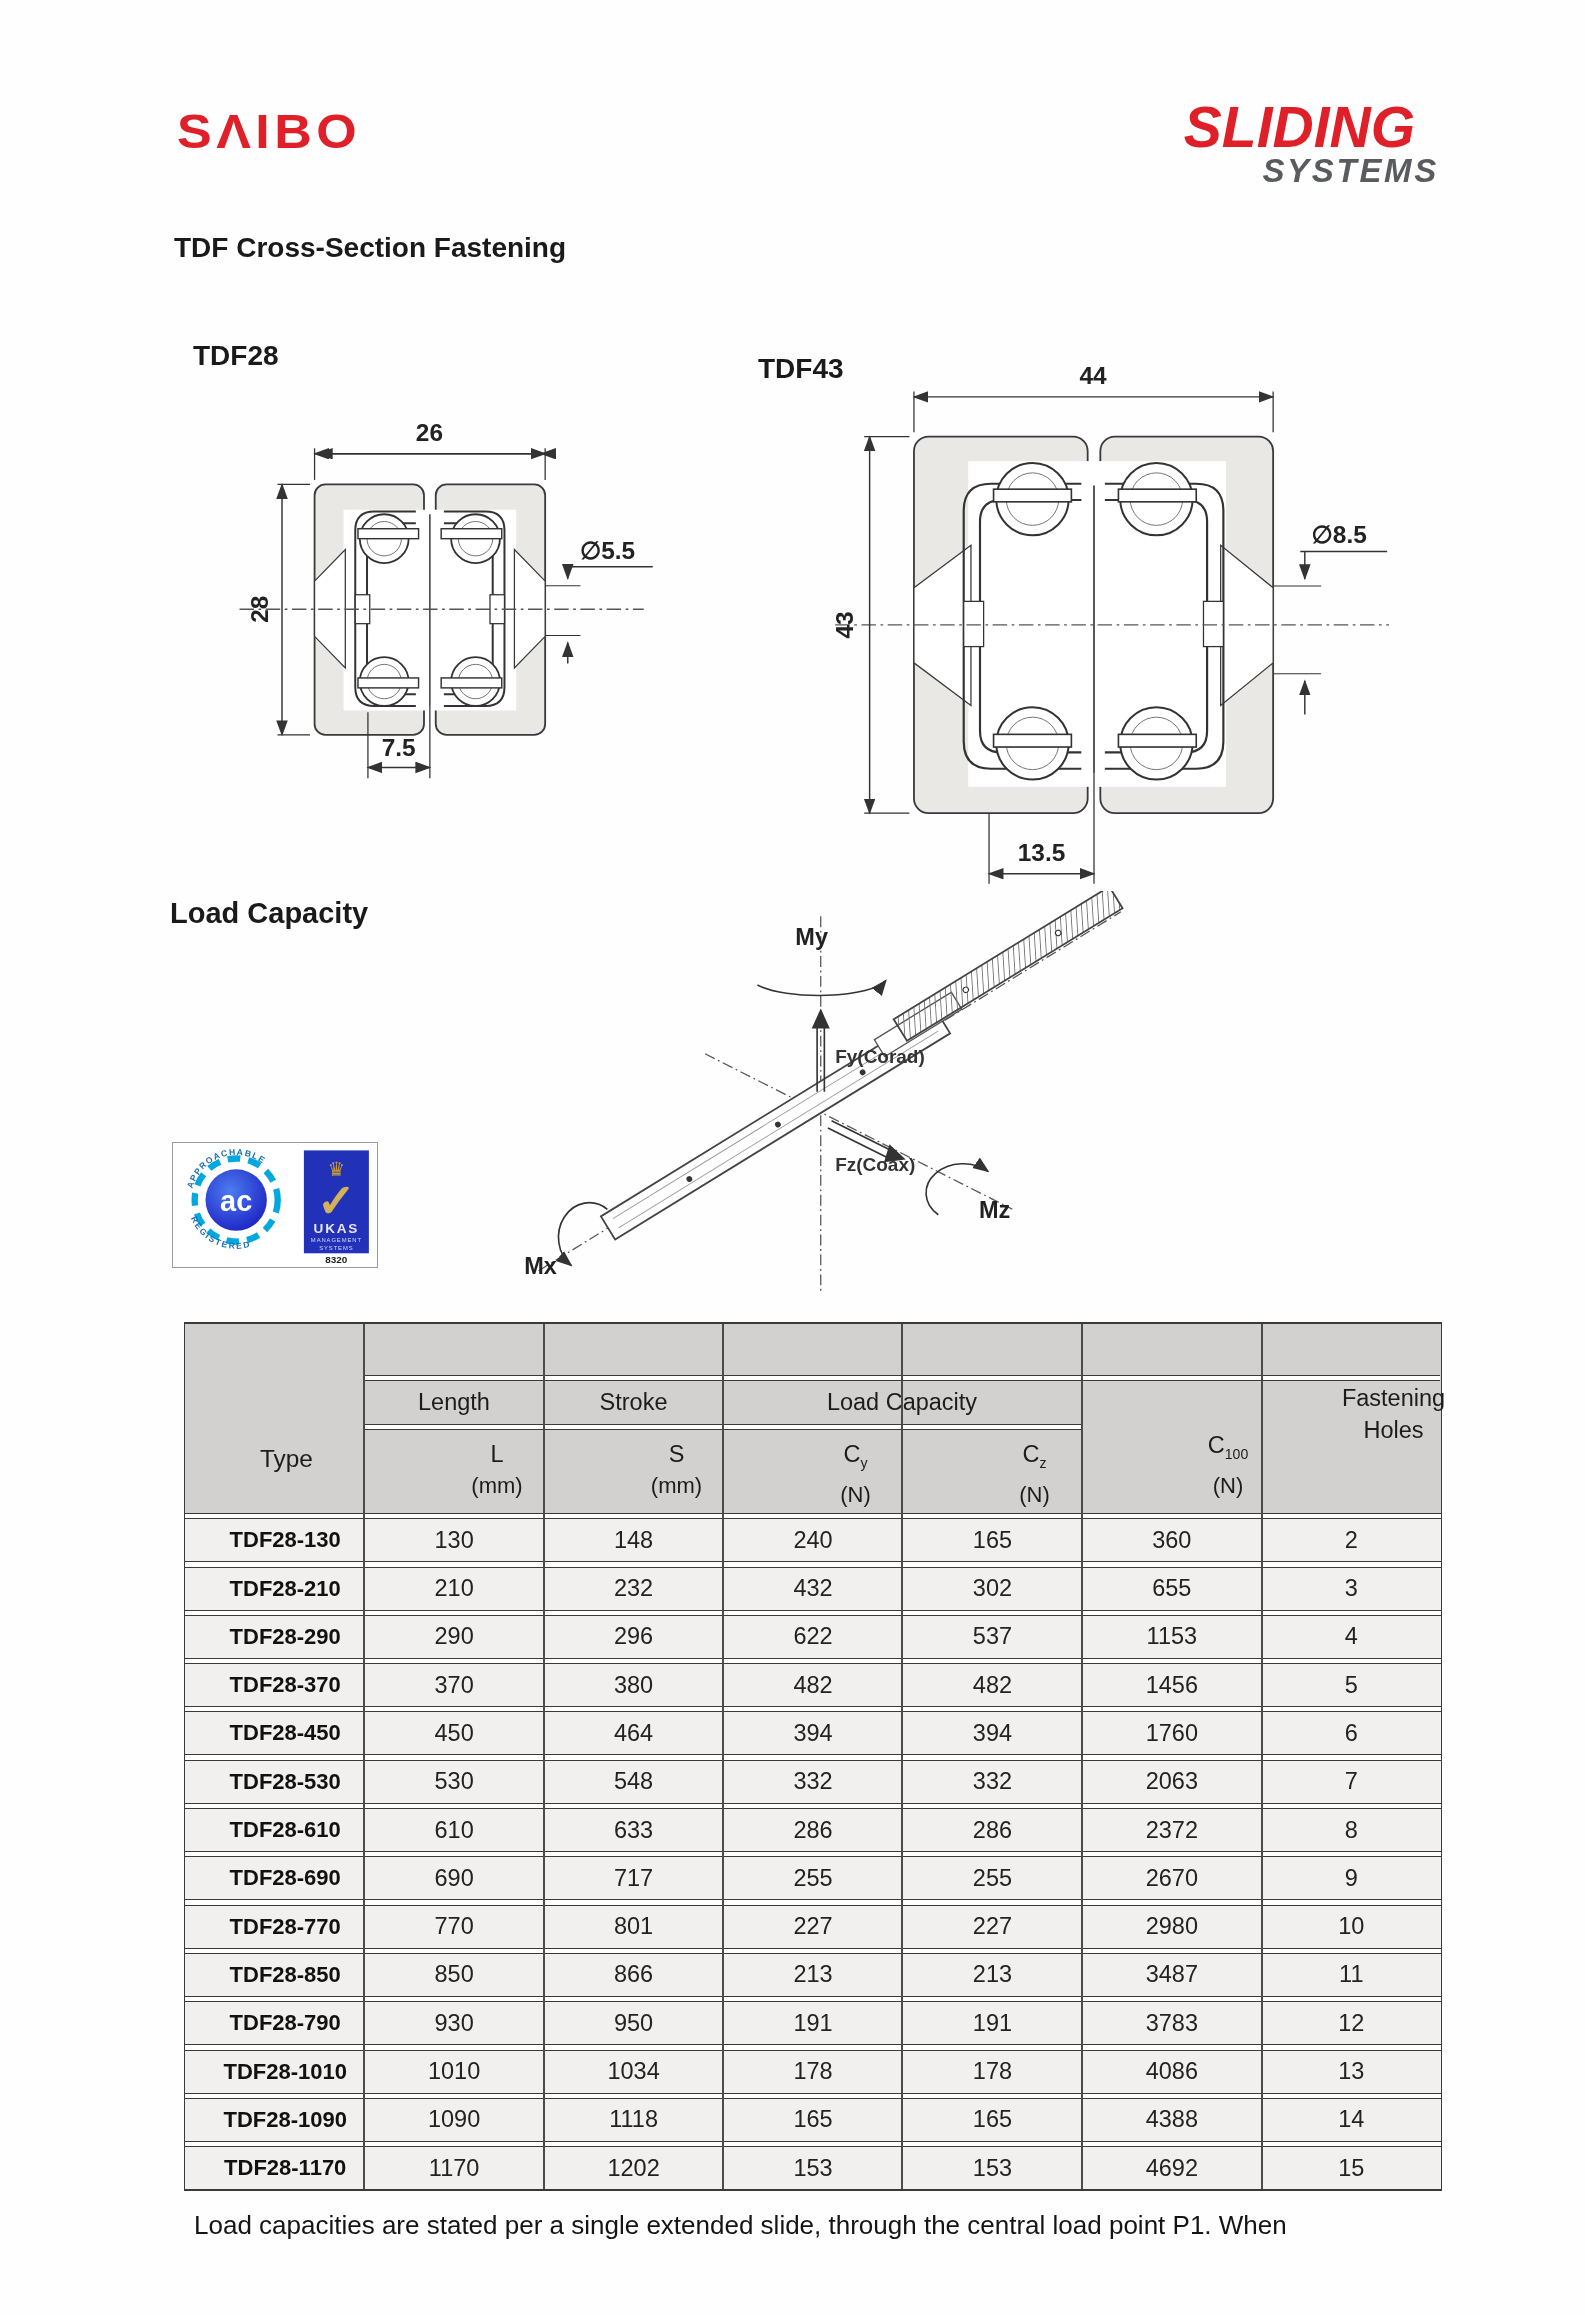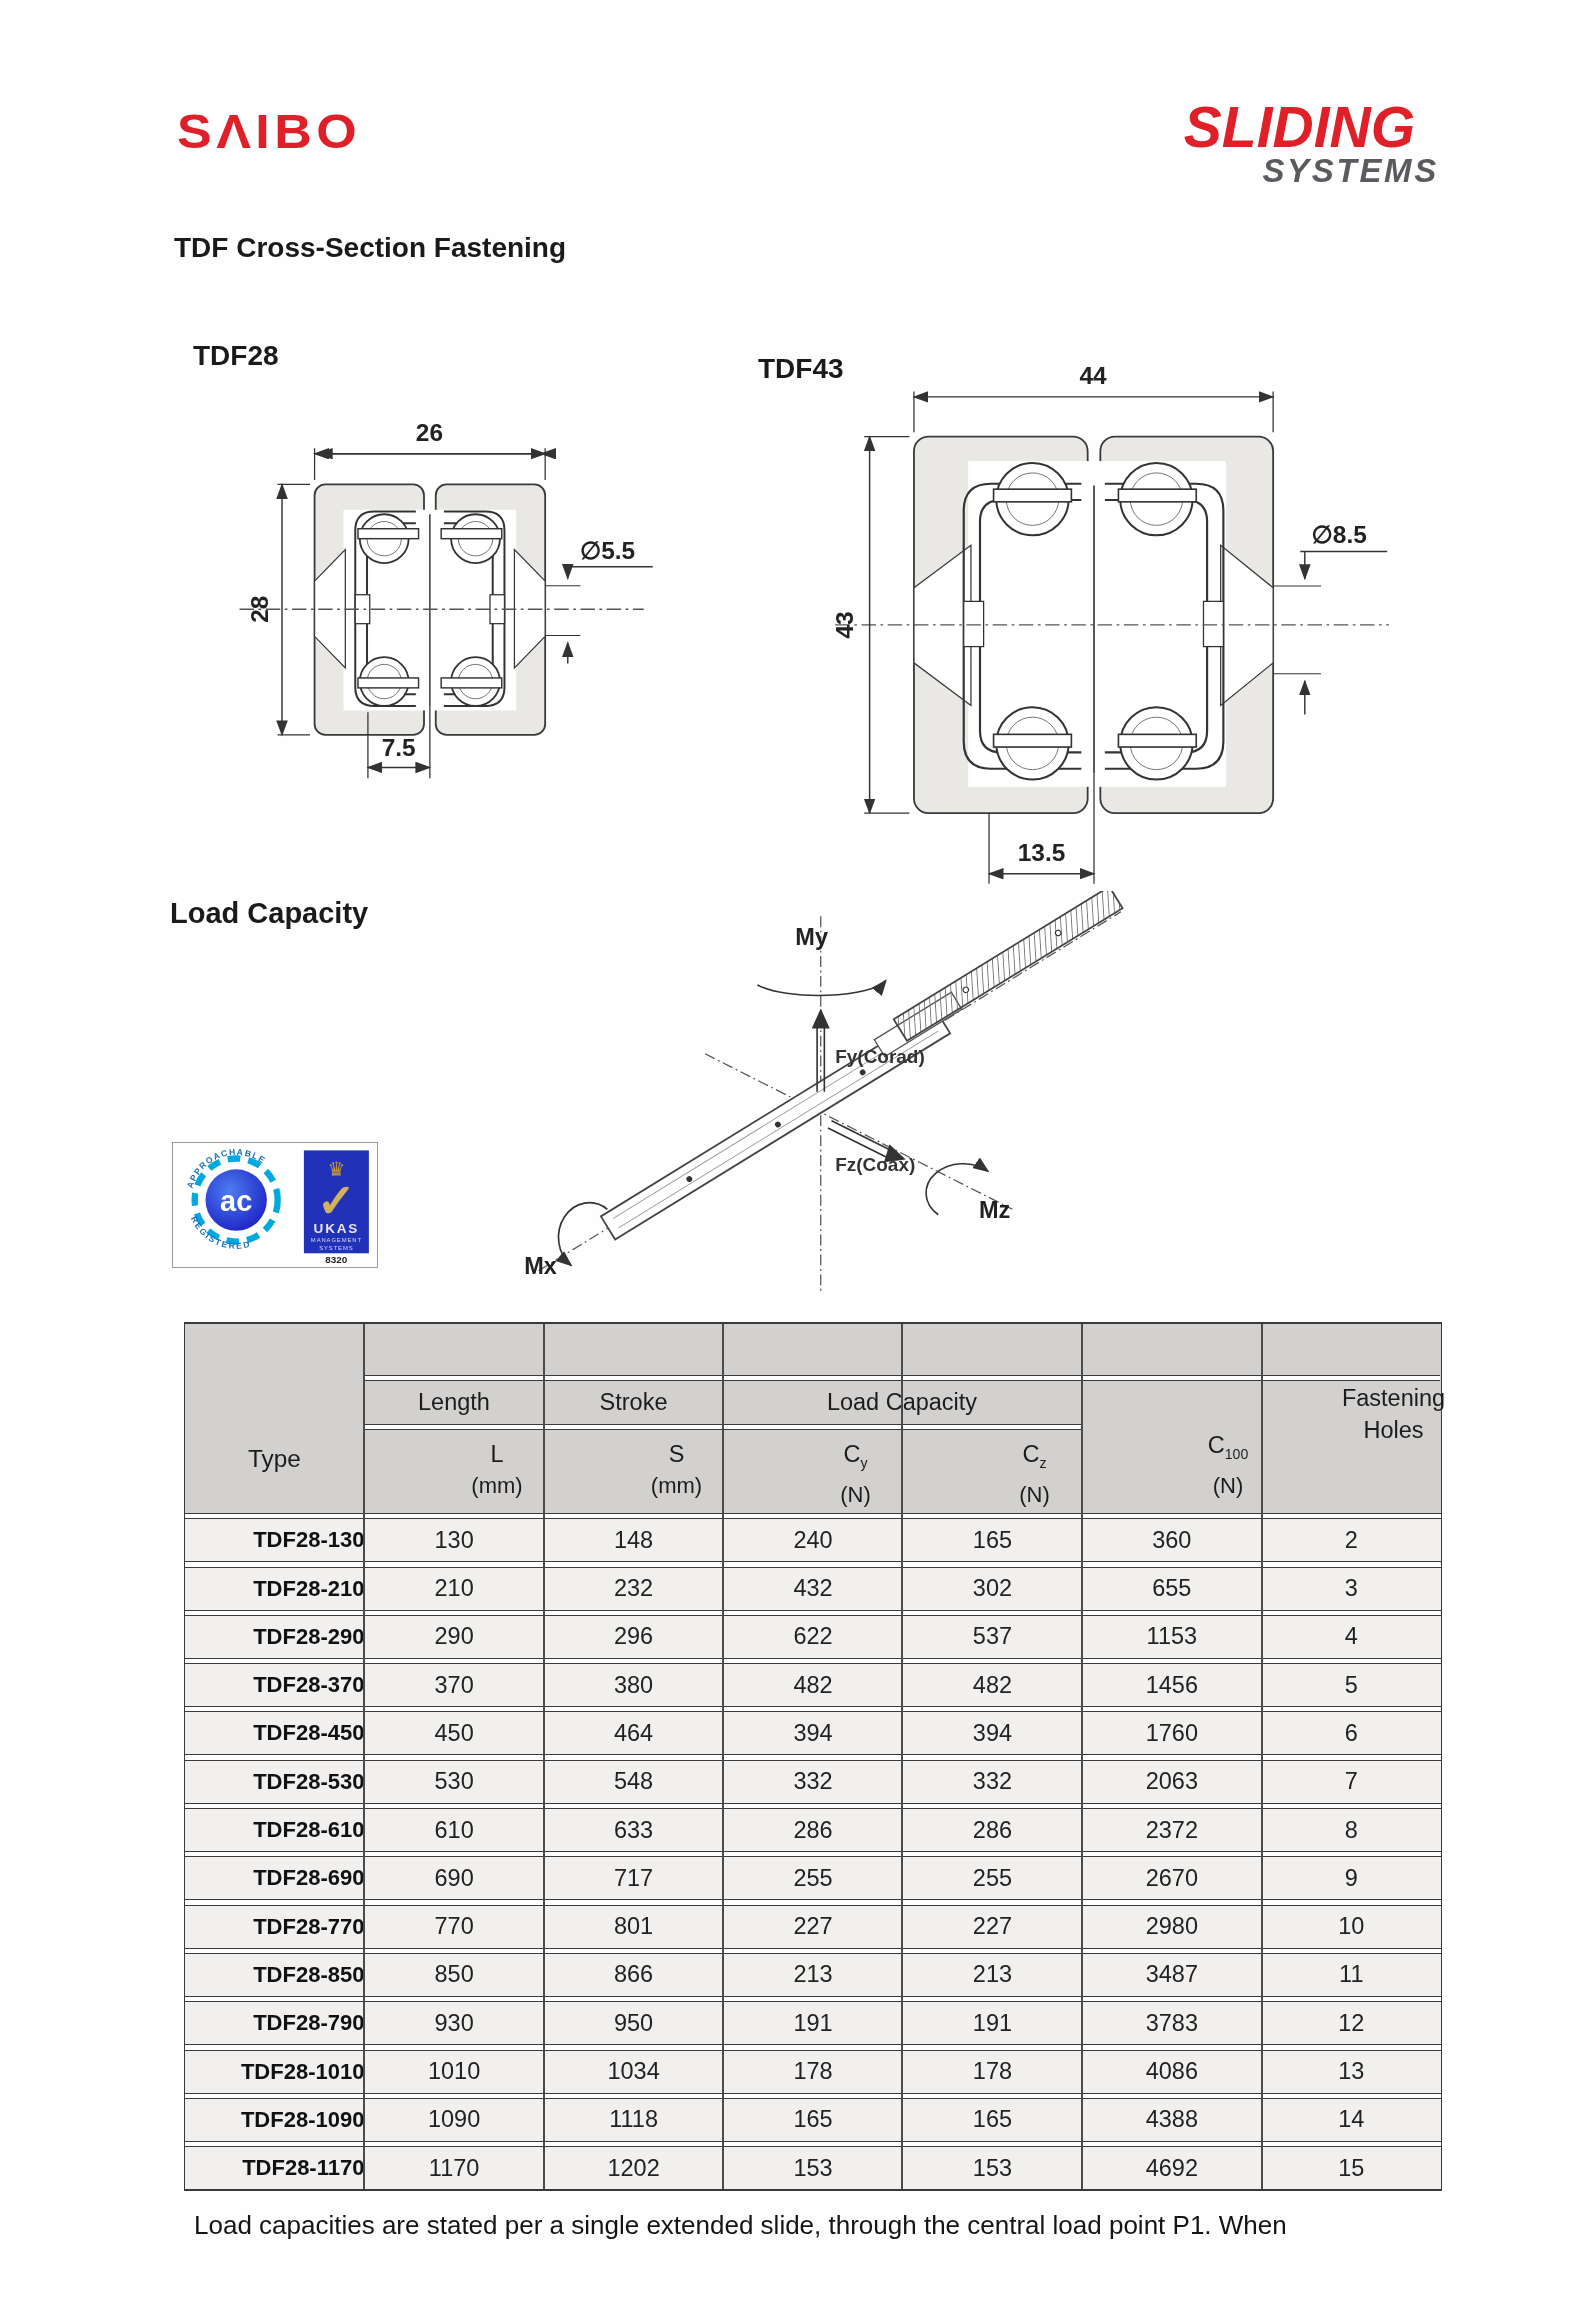--- a/index.html
+++ b/index.html
@@ -39,21 +39,21 @@
   .hc2 { line-height:32px;margin-left:43px; }
   .drule { height:6.3px; background:#fff; border-top:1.8px solid #3a3a3a;
            border-bottom:1.8px solid #3a3a3a; box-sizing:border-box; position:relative; z-index:2; }
   .drule-abs { position:absolute; height:6.3px; background:#fff; border-top:1.8px solid #3a3a3a;
                border-bottom:1.8px solid #3a3a3a; box-sizing:border-box; z-index:3; }
   .vlines { position:absolute; top:0; bottom:0; left:0; right:0; z-index:6; pointer-events:none; }
   .vline { position:absolute; top:0; bottom:0; width:1.8px; background:#4b4b4b; }
   .trow { height:42px; background:#f1f0ee; display:grid;
           grid-template-columns:repeat(7,1fr); align-items:center; text-align:center;
           font-size:23.5px; color:#222; }
-  .trow .c-type { text-align:right; padding-left:21px; font-weight:bold; font-size:22px; color:#111; }
+  .trow .c-type { text-align:center; padding-left:21px; font-weight:bold; font-size:22px; color:#111; }
   sub { font-size:0.60em; }
 
   .footer { left:194px; top:2207px; width:1230px; font-size:26px; line-height:37px; color:#141414; }
 </style>
 </head>
 <body>
 
 <div class="page">
 
   <div class="abs saibo">SΛIBO</div>
@@ -286,21 +286,21 @@
       <text x="181" y="82" text-anchor="middle" font-size="52" font-weight="bold" fill="#d3b05a">✓</text>
       <text x="181" y="100" text-anchor="middle" font-size="15" font-weight="bold" fill="#e8e6ff" letter-spacing="2">UKAS</text>
       <text x="181" y="110" text-anchor="middle" font-size="6.5" fill="#d8d6f5" letter-spacing="1">MANAGEMENT</text>
       <text x="181" y="118" text-anchor="middle" font-size="6.5" fill="#d8d6f5" letter-spacing="1">SYSTEMS</text>
       <text x="181" y="133" text-anchor="middle" font-size="11" font-weight="bold" fill="#222">8320</text>
     </svg>
   </div>
 
   <div class="abs dtable">
     <div class="thead">
-      <div class="hc" style="left:0;width:179px;top:121px;font-size:24.4px;">Type</div>
+      <div class="hc" style="left:0;width:179px;top:121px;font-size:24.4px;padding-left:12px;">Type</div>
       <div class="hc" style="left:179px;width:180px;top:65px;">Length</div>
       <div class="hc" style="left:359px;width:179px;top:65px;">Stroke</div>
       <div class="hc" style="left:538px;width:358px;top:65px;">Load Capacity</div>
       <div class="hc hc2" style="left:1076px;width:179px;top:58px;">
         <div>Fastening</div>
         <div>Holes</div>
       </div>
       <div class="hc hc2" style="left:179px;width:180px;top:114px;">
         <div>L</div>
         <div style="font-size:22px;">(mm)</div>

